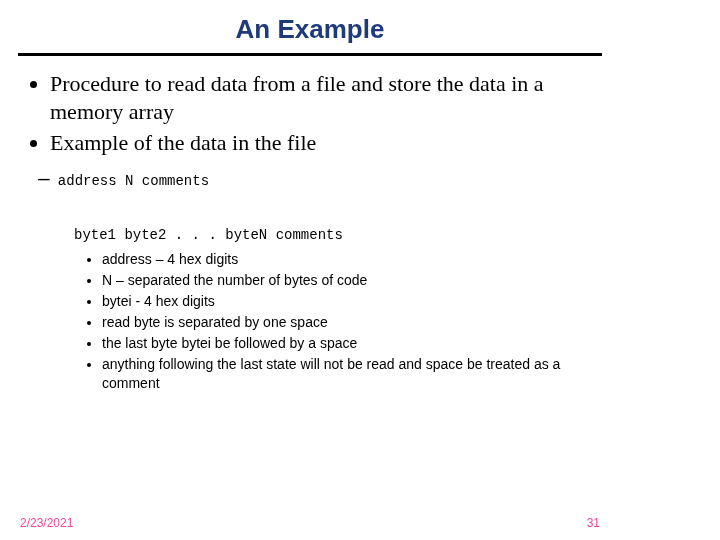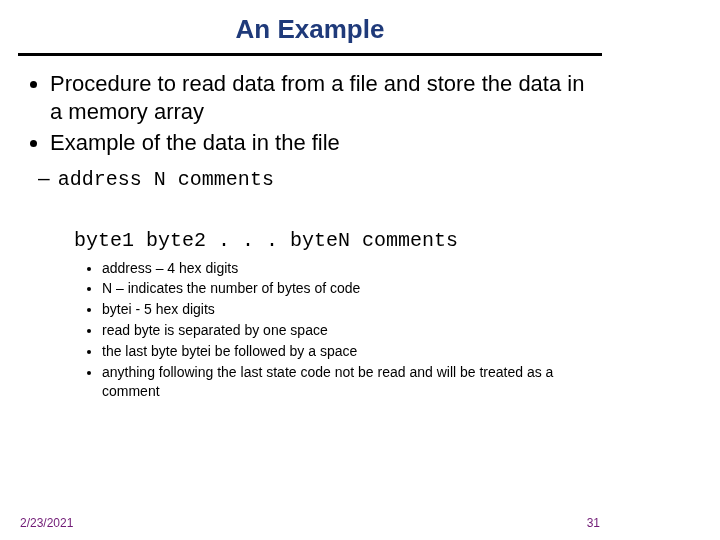--- a/index.html
+++ b/index.html
@@ -34,37 +34,38 @@
   }
   .content {
     padding: 0 20px 0 20px;
     font-size: 22px;
     line-height: 1.25;
   }
   ul.level1 {
     list-style: disc;
     margin: 0;
     padding-left: 30px;
+    font-family: Liberation Serif, serif;
   }
   ul.level1 > li {
     margin-bottom: 4px;
   }
   .level2 {
     margin: 8px 0 6px 0;
     padding-left: 36px;
     font-size: 21px;
   }
   .level2 .dash {
     display: inline-block;
     width: 14px;
     margin-left: -18px;
   }
   .mono {
     font-family: "Courier New", Courier, monospace;
-    font-size: 20px;
+    font-size: 14px;
   }
   .mono-line2 {
     padding-left: 18px;
     margin-top: 36px;
   }
   ul.level3 {
     list-style: disc;
     margin: 6px 0 0 0;
     padding-left: 82px;
     font-size: 14px;
@@ -72,21 +73,21 @@
   }
   ul.level3 > li {
     margin-bottom: 2px;
   }
   .footer {
     position: absolute;
     bottom: 10px;
     left: 20px;
     right: 20px;
     font-size: 12px;
-    color: #701a75;
+    color: #ec4899;
   }
   .footer .date { float: left; }
   .footer .page { float: right; text-align: right; }
 </style>
 </head>
 <body>
 
 <div class="slide">
 
   <div class="title">An Example</div>
@@ -102,25 +103,25 @@
     <div class="level2">
       <div>
         <span class="dash">–</span>
         <span class="mono">address N comments</span>
       </div>
       <div class="mono mono-line2">byte1 byte2 . . . byteN comments</div>
     </div>
 
     <ul class="level3">
       <li>address – 4 hex digits</li>
-      <li>N – indicates the number of bytes of code</li>
-      <li>bytei  - 5 hex digits</li>
+      <li>N – separated the number of bytes of code</li>
+      <li>bytei  - 4 hex digits</li>
       <li>read byte is separated by one space</li>
       <li>the last byte bytei be followed by a space</li>
-      <li>anything following the last state code not be read and will be treated as a comment</li>
+      <li>anything following the last state will not be read and space be treated as a comment</li>
     </ul>
 
   </div>
 
   <div class="footer">
     <span class="date">2/23/2021</span>
     <span class="page">31</span>
   </div>
 
 </div>

